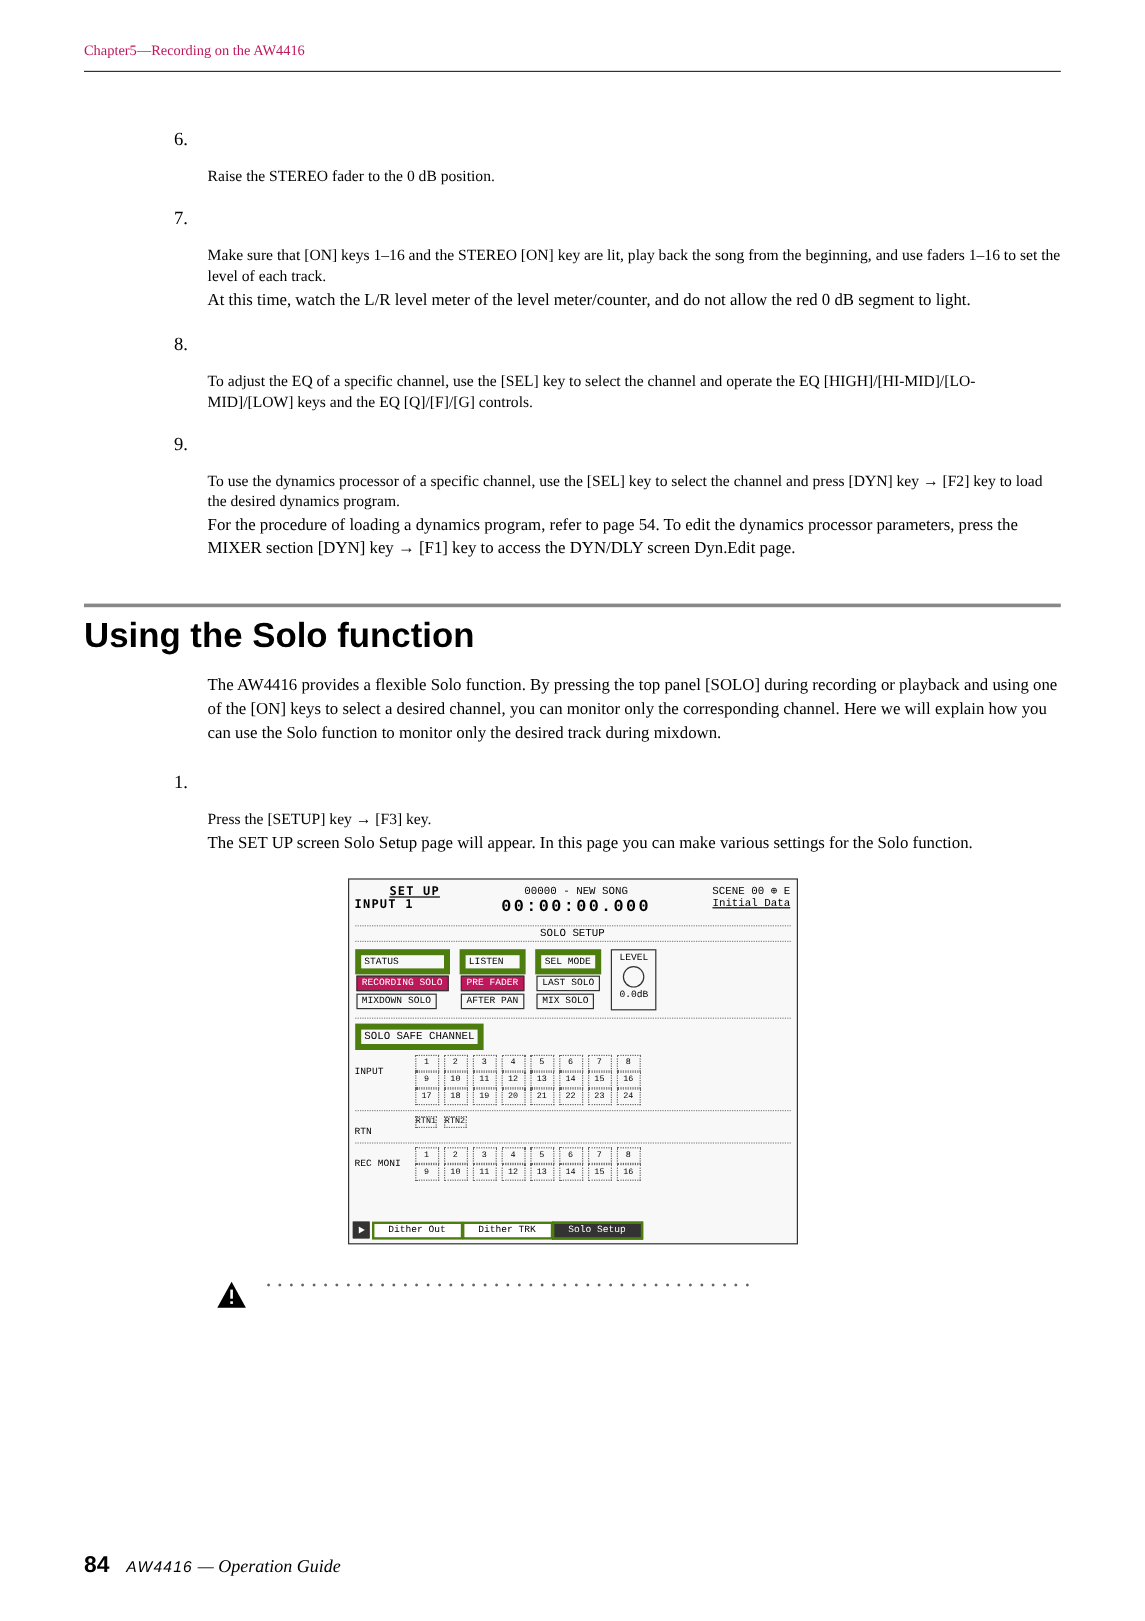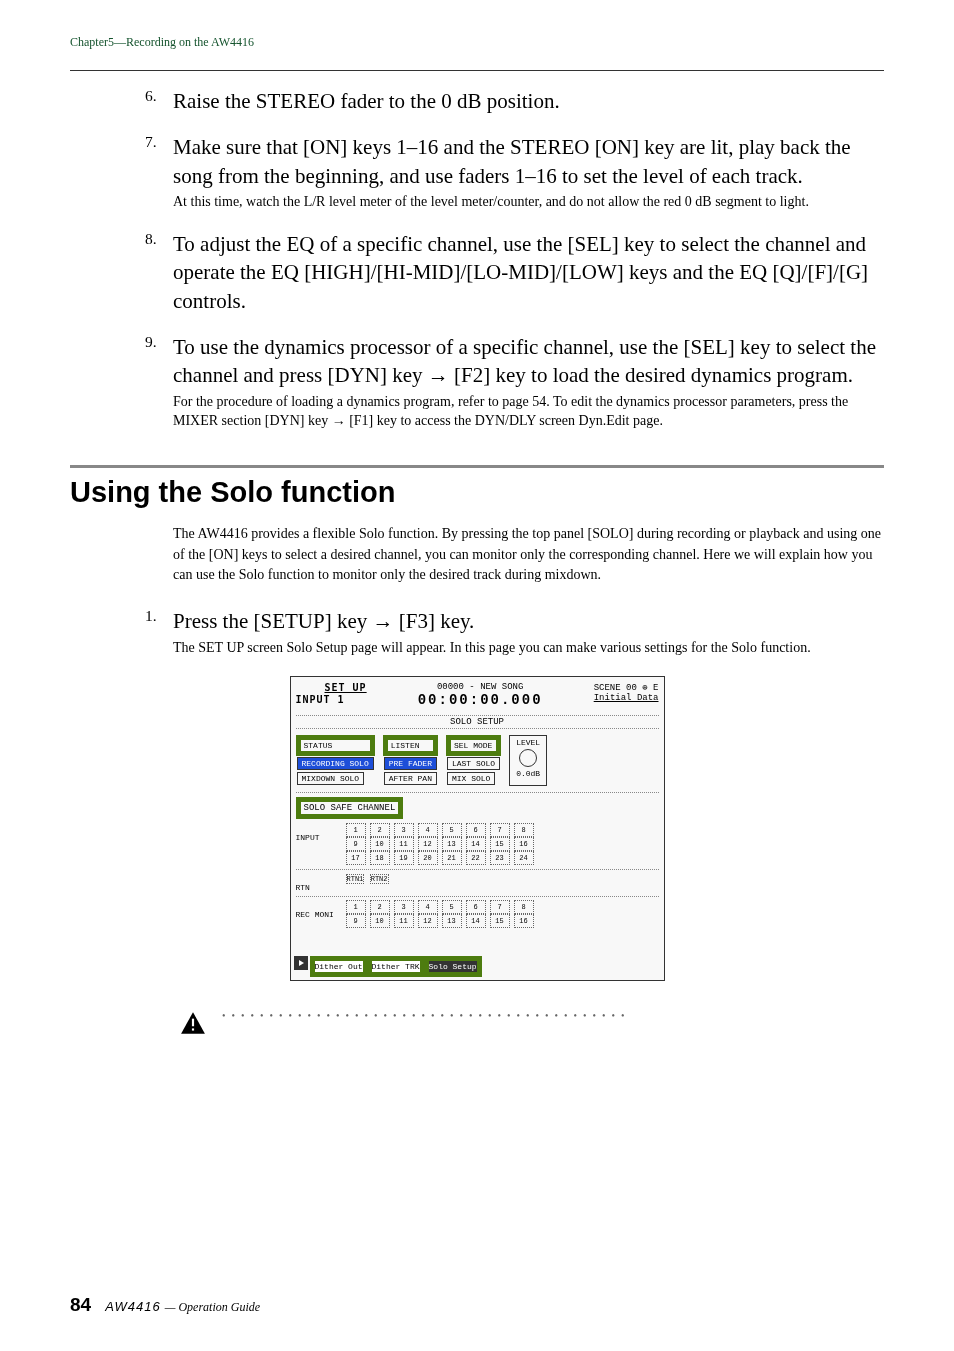--- a/index.html
+++ b/index.html
@@ -10,43 +10,44 @@
     body {
       font-family: Georgia, 'Times New Roman', serif;
       background: white;
       width: 954px;
       height: 1351px;
       position: relative;
       padding: 35px 70px 30px 70px;
     }
     .chapter-header {
       font-size: 12px;
-      color: #14532d;
-      padding-bottom: 20px;
+      color: #be185d;
+      padding-bottom: 9px;
       border-bottom: 1px solid #333;
-      margin-bottom: 16px;
+      margin-bottom: 48px;
     }
     .content {
       padding-left: 75px;
     }
     .step {
       display: flex;
       margin-bottom: 18px;
     }
     .step-num {
       flex: 0 0 28px;
       font-size: 15.5px;
       font-weight: normal;
     }
     .step-body {
       flex: 1;
     }
     .step-main {
-      font-size: 21px;
+      font-size: 13px;
       line-height: 1.35;
+      margin-top: 30px;
     }
     .step-sub {
       font-size: 14px;
       line-height: 1.35;
       margin-top: 3px;
     }
     .section-title {
       margin-top: 35px;
       margin-bottom: 15px;
     }
@@ -120,21 +121,21 @@
       padding: 1px 3px;
     }
     .screen-btn {
       display: inline-block;
       border: 1px solid #333;
       padding: 1px 4px;
       font-size: 8px;
       margin: 1px;
     }
     .screen-btn.inv {
-      background: #1d4ed8;
+      background: #be185d;
       color: white;
     }
     .screen-section {
       border-top: 1px dotted #888;
       padding-top: 4px;
       margin-top: 4px;
     }
     .channel-grid {
       display: flex;
       align-items: flex-start;
@@ -160,22 +161,22 @@
       line-height: 12px;
     }
     .tabs-row {
       position: absolute;
       bottom: 3px;
       left: 3px;
       display: flex;
       font-size: 8px;
     }
     .tab {
-      border: 5px solid #4d7c0f;
-      padding: 1px 0;
+      border: 2px solid #4d7c0f;
+      padding: 1px 12px;
       margin-right: -1px;
       background: white;
     }
     .tab.active {
       background: #333;
       color: white;
     }
     .tab-play {
       width: 14px;
       height: 14px;
@@ -250,21 +251,21 @@
       font-weight: bold;
     }
     .footer-logo {
       font-family: Arial, sans-serif;
       font-style: italic;
       font-size: 13px;
       letter-spacing: 1px;
     }
     .footer-sub {
       font-style: italic;
-      font-size: 12px;
+      font-size: 15px;
     }
   </style>
 </head>
 <body>
 
 <div class="chapter-header">Chapter5—Recording on the AW4416</div>
 
 <div class="content">
   <div class="step">
     <div class="step-num">6.</div>

